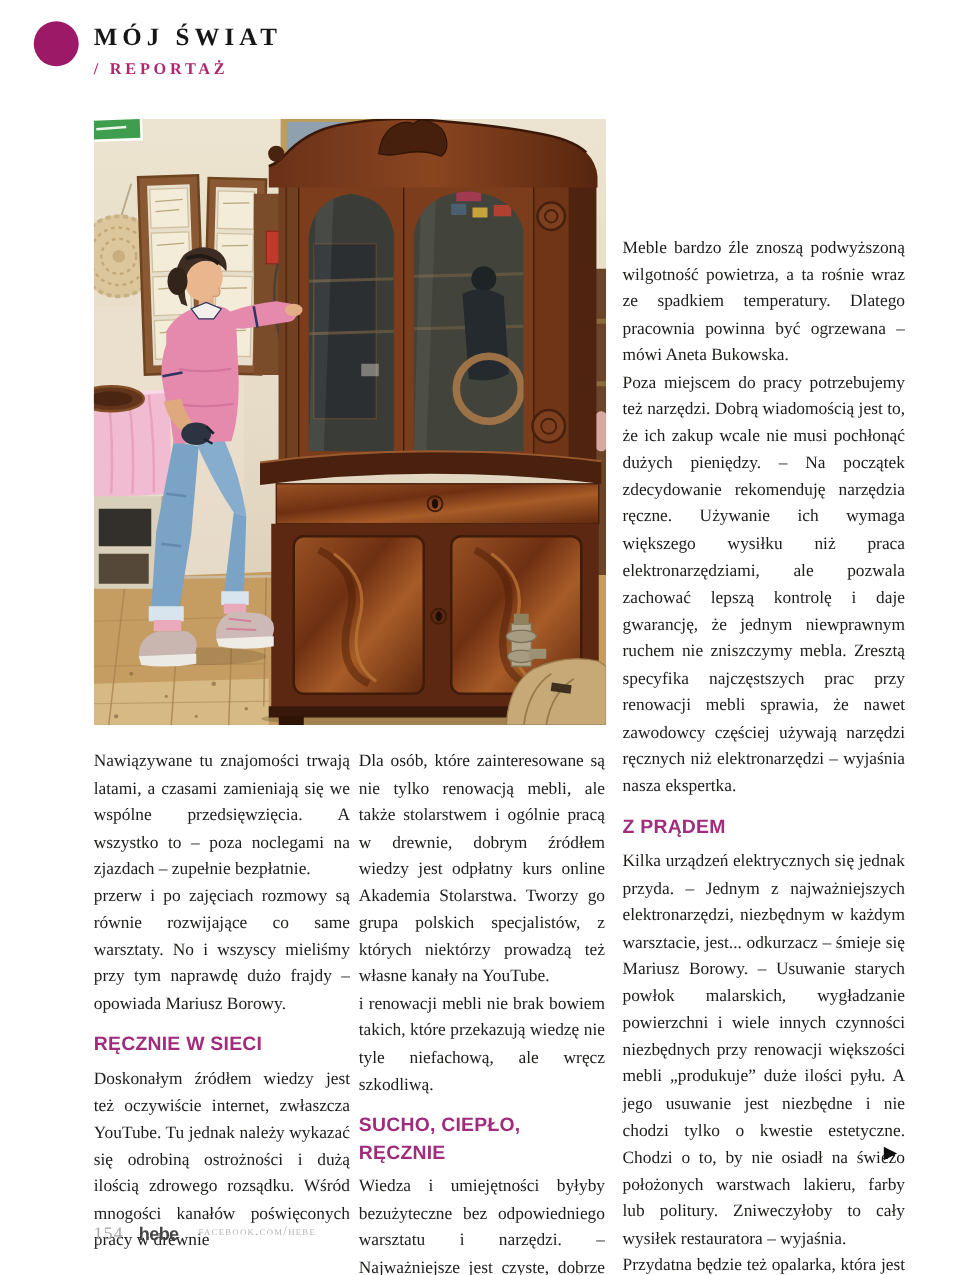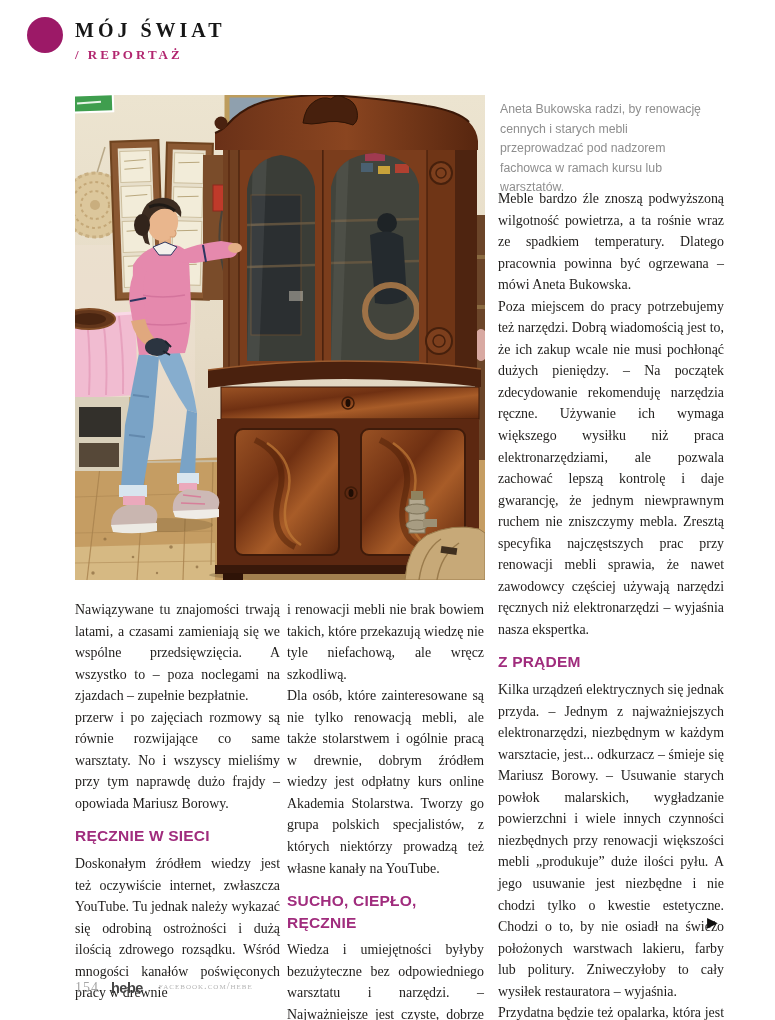--- a/index.html
+++ b/index.html
@@ -323,32 +323,31 @@
           <ellipse cx="88" cy="128" rx="15" ry="18" fill="#e9b68d"></ellipse>
           <path d="M101,132 q4,3 1,7 l-4,1" fill="#e9b68d" stroke="#d29a70" stroke-width="1"></path>
         </g>
         <path d="M70,148 Q60,124 72,109 Q84,99 98,105 Q108,111 106,122 Q98,112 86,114 Q74,118 73,132 Q72,142 75,150 Z" fill="#3c2c21"></path>
         <ellipse cx="67" cy="130" rx="8" ry="11" fill="#32241b"></ellipse>
         <path d="M74,112 Q88,106 100,116" stroke="#1f1a16" stroke-width="3" fill="none"></path>
       </g>
     </svg>
   </div>
 
-  <div class="caption">Aneta Bukowska radzi, by renowację cennych i starych mebli przeprowadzać pod nadzorem fachowca w ramach kursu lub warsztatów.</div>
 
   <div class="col col1">
     <p>Nawiązywane tu znajomości trwają latami, a czasami zamieniają się we wspólne przedsięwzięcia. A wszystko to – poza noclegami na zjazdach – zupełnie bezpłatnie.</p>
     <p>przerw i po zajęciach rozmowy są równie rozwijające co same warsztaty. No i wszyscy mieliśmy przy tym naprawdę dużo frajdy – opowiada Mariusz Borowy.</p>
     <h3 class="col-heading">RĘCZNIE W SIECI</h3>
     <p>Doskonałym źródłem wiedzy jest też oczywiście internet, zwłaszcza YouTube. Tu jednak należy wykazać się odrobiną ostrożności i dużą ilością zdrowego rozsądku. Wśród mnogości kanałów poświęconych pracy w drewnie</p>
   </div>
 
   <div class="col col2">
+    <p>Dla osób, które zainteresowane są nie tylko renowacją mebli, ale także stolarstwem i ogólnie pracą w drewnie, dobrym źródłem wiedzy jest odpłatny kurs online Akademia Stolarstwa. Tworzy go grupa polskich specjalistów, z których niektórzy prowadzą też własne kanały na YouTube.</p>
     <p>i renowacji mebli nie brak bowiem takich, które przekazują wiedzę nie tyle niefachową, ale wręcz szkodliwą.</p>
-    <p>Dla osób, które zainteresowane są nie tylko renowacją mebli, ale także stolarstwem i ogólnie pracą w drewnie, dobrym źródłem wiedzy jest odpłatny kurs online Akademia Stolarstwa. Tworzy go grupa polskich specjalistów, z których niektórzy prowadzą też własne kanały na YouTube.</p>
     <h3 class="col-heading">SUCHO, CIEPŁO, RĘCZNIE</h3>
     <p>Wiedza i umiejętności byłyby bezużyteczne bez odpowiedniego warsztatu i narzędzi. – Najważniejsze jest czyste, dobrze oświetlone, a przede wszystkim suche i ciepłe pomieszczenie do pracy.</p>
   </div>
 
   <div class="col col3">
     <p>Meble bardzo źle znoszą podwyższoną wilgotność powietrza, a ta rośnie wraz ze spadkiem temperatury. Dlatego pracownia powinna być ogrzewana – mówi Aneta Bukowska.</p>
     <p>Poza miejscem do pracy potrzebujemy też narzędzi. Dobrą wiadomością jest to, że ich zakup wcale nie musi pochłonąć dużych pieniędzy. – Na początek zdecydowanie rekomenduję narzędzia ręczne. Używanie ich wymaga większego wysiłku niż praca elektronarzędziami, ale pozwala zachować lepszą kontrolę i daje gwarancję, że jednym niewprawnym ruchem nie zniszczymy mebla. Zresztą specyfika najczęstszych prac przy renowacji mebli sprawia, że nawet zawodowcy częściej używają narzędzi ręcznych niż elektronarzędzi – wyjaśnia nasza ekspertka.</p>
     <h3 class="col-heading">Z PRĄDEM</h3>
     <p>Kilka urządzeń elektrycznych się jednak przyda. – Jednym z najważniejszych elektronarzędzi, niezbędnym w każdym warsztacie, jest... odkurzacz – śmieje się Mariusz Borowy. – Usuwanie starych powłok malarskich, wygładzanie powierzchni i wiele innych czynności niezbędnych przy renowacji większości mebli „produkuje” duże ilości pyłu. A jego usuwanie jest niezbędne i nie chodzi tylko o kwestie estetyczne. Chodzi o to, by nie osiadł na świeżo położonych warstwach lakieru, farby lub politury. Zniweczyłoby to cały wysiłek restauratora – wyjaśnia.</p>
     <p>Przydatna będzie też opalarka, która jest bardzo pomocna w usuwaniu starych powłok lakieru i farby. A właśnie</p>

